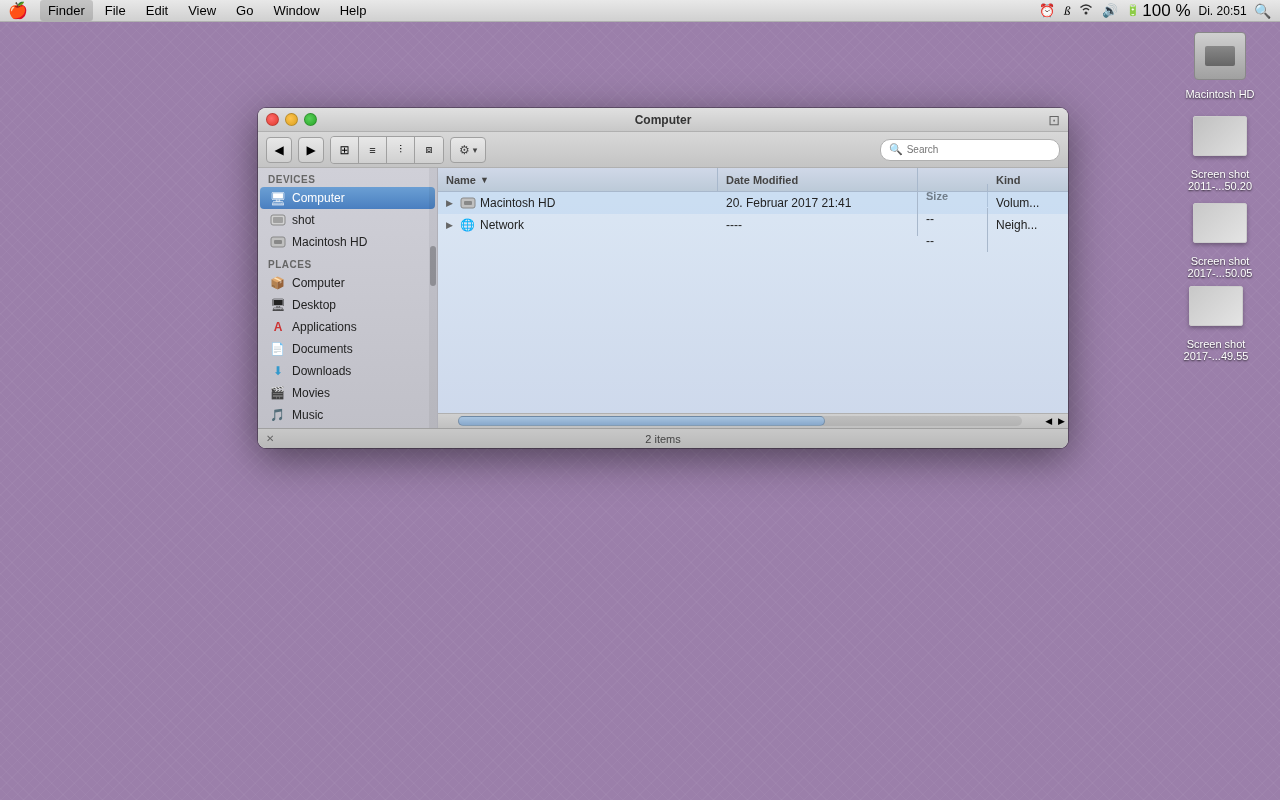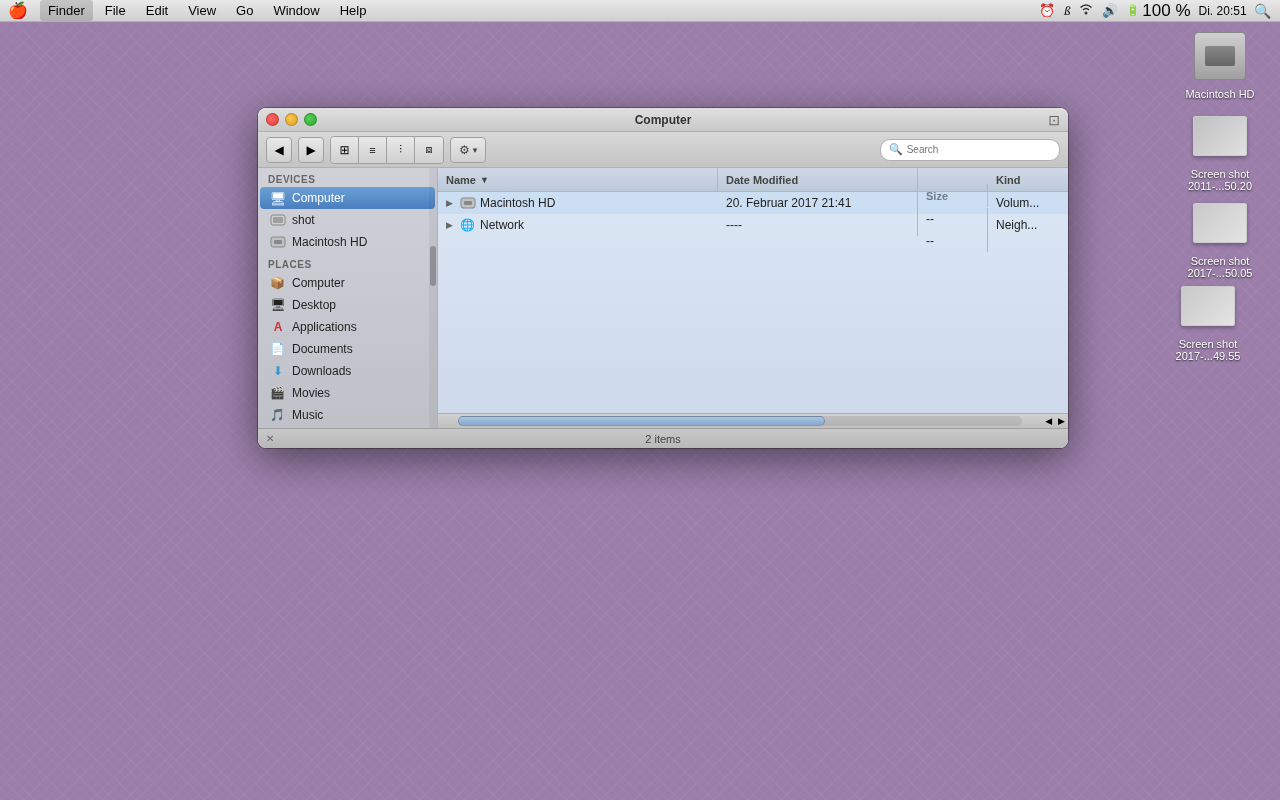--- a/index.html
+++ b/index.html
@@ -506,21 +506,21 @@
   <span class="desktop-icon-label">Screen shot 2011-...50.20</span>
 </div>
 
 <div class="desktop-icon" style="right: 20px; top: 195px;">
   <div class="desktop-icon-img">
     <div class="screenshot-thumb" style="background: linear-gradient(135deg, #c8c8c8, #e4e4e4);"></div>
   </div>
   <span class="desktop-icon-label">Screen shot 2017-...50.05</span>
 </div>
 
-<div class="desktop-icon" style="right: 32px; top: 278px; justify-content: center;">
+<div class="desktop-icon" style="right: 24px; top: 278px; justify-content: center;">
   <div class="desktop-icon-img">
     <div class="screenshot-thumb" style="background: linear-gradient(135deg, #c8c8c8, #e4e4e4);"></div>
   </div>
   <span class="desktop-icon-label">Screen shot 2017-...49.55</span>
 </div>
 
 <div class="finder-window">
 
   <div class="titlebar">
     <div class="window-buttons">

